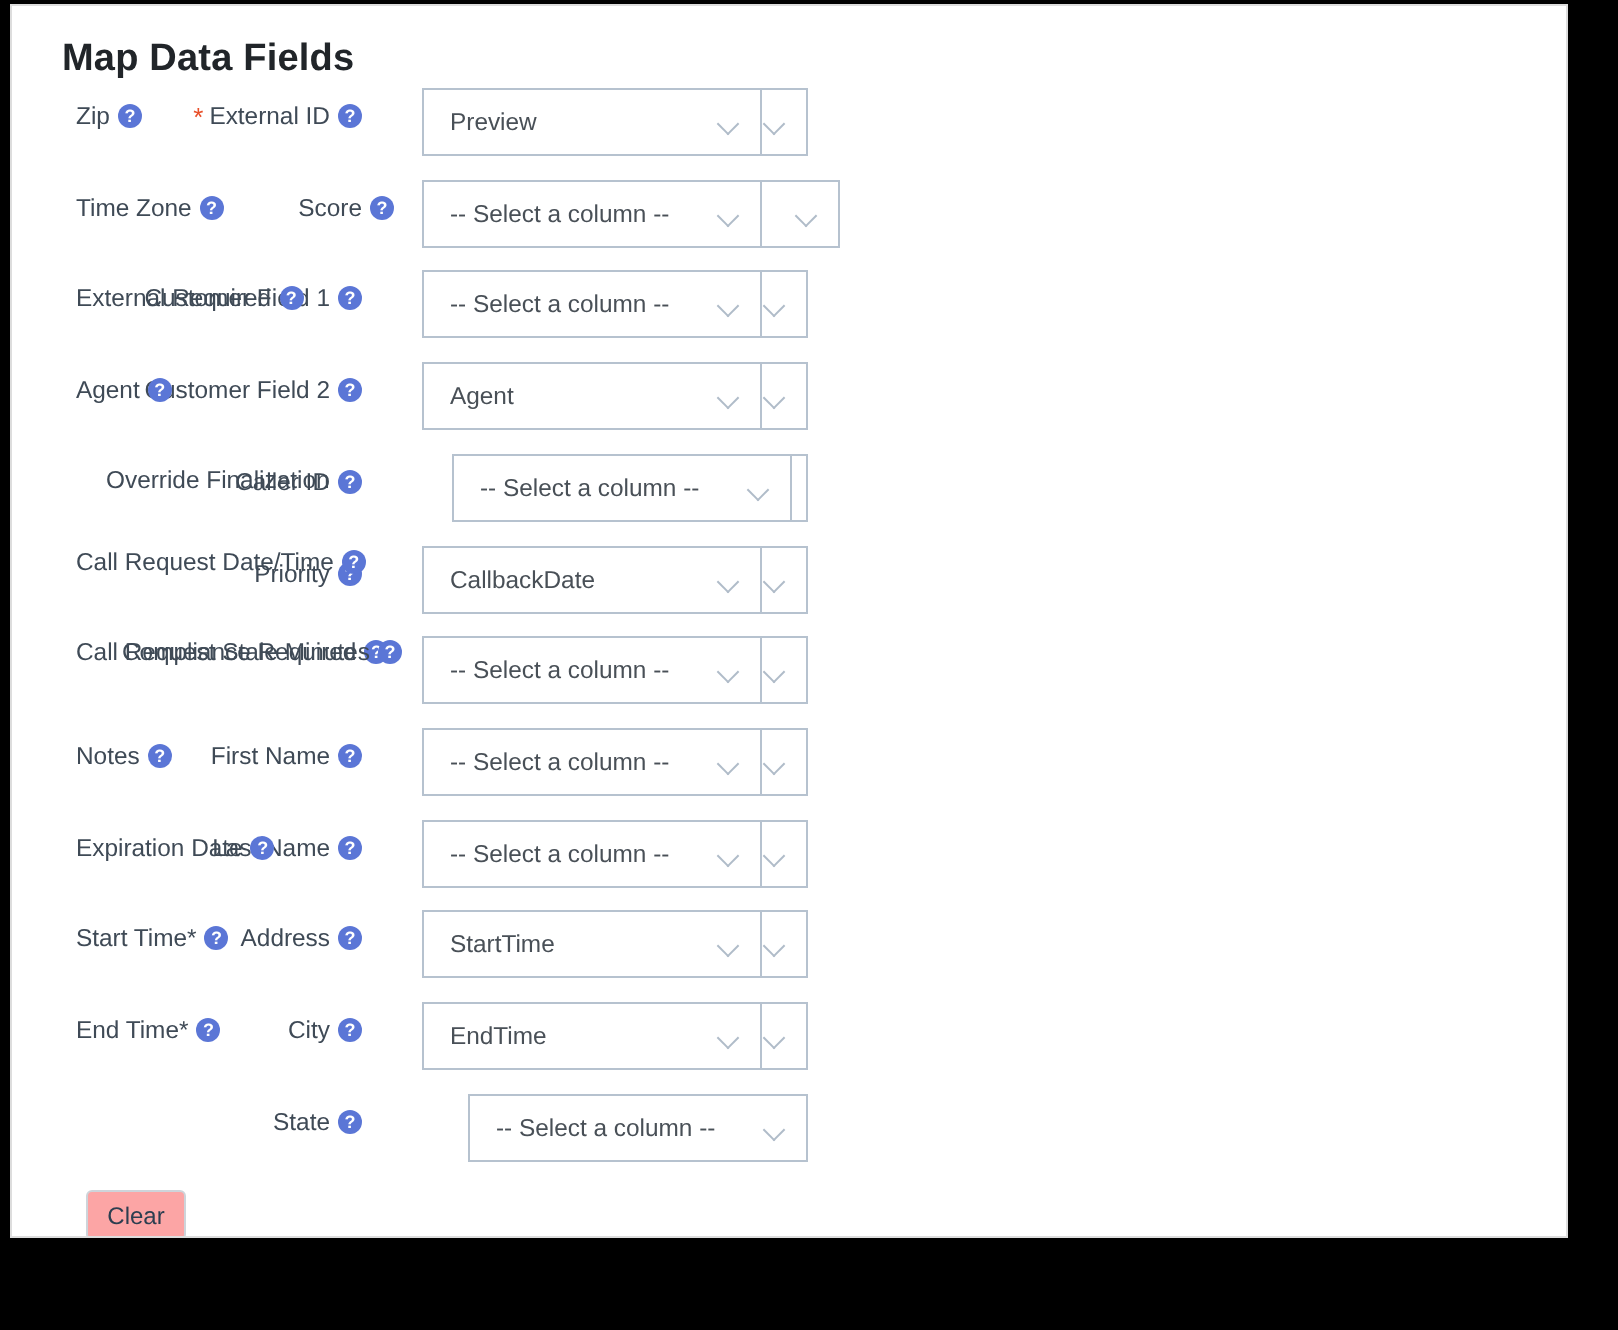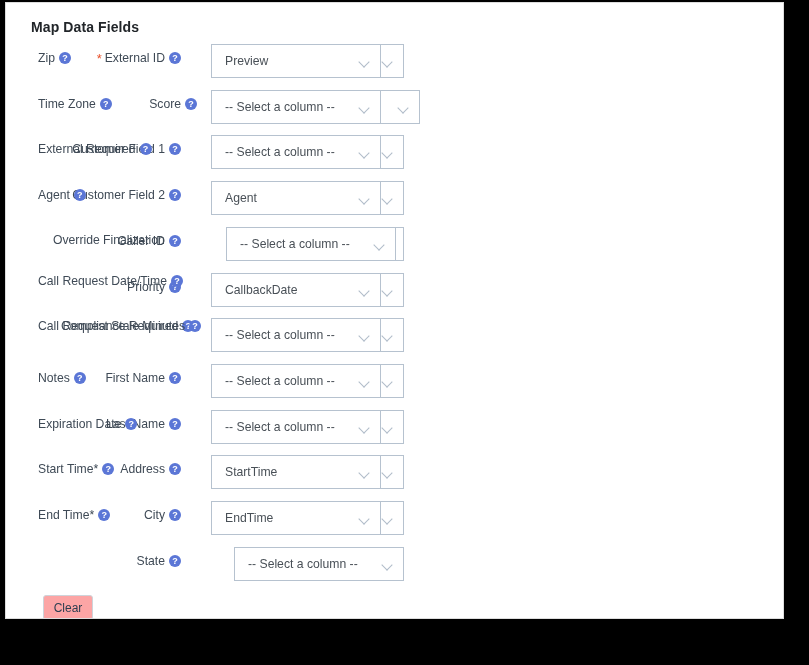--- a/index.html
+++ b/index.html
@@ -24,21 +24,21 @@
     background: #ffffff;
     border: 1px solid #dddddd;
     box-sizing: border-box;
     overflow: hidden;
   }
 
   #panel-title {
     position: absolute;
     left: 25px;
     top: 16px;
-    font-size: 14px;
+    font-size: 19px;
     font-weight: bold;
     color: #212529;
     letter-spacing: 0.1px;
   }
 
   .form-grid {
     position: absolute;
     left: 0;
     top: 38px;
     width: 779px;

